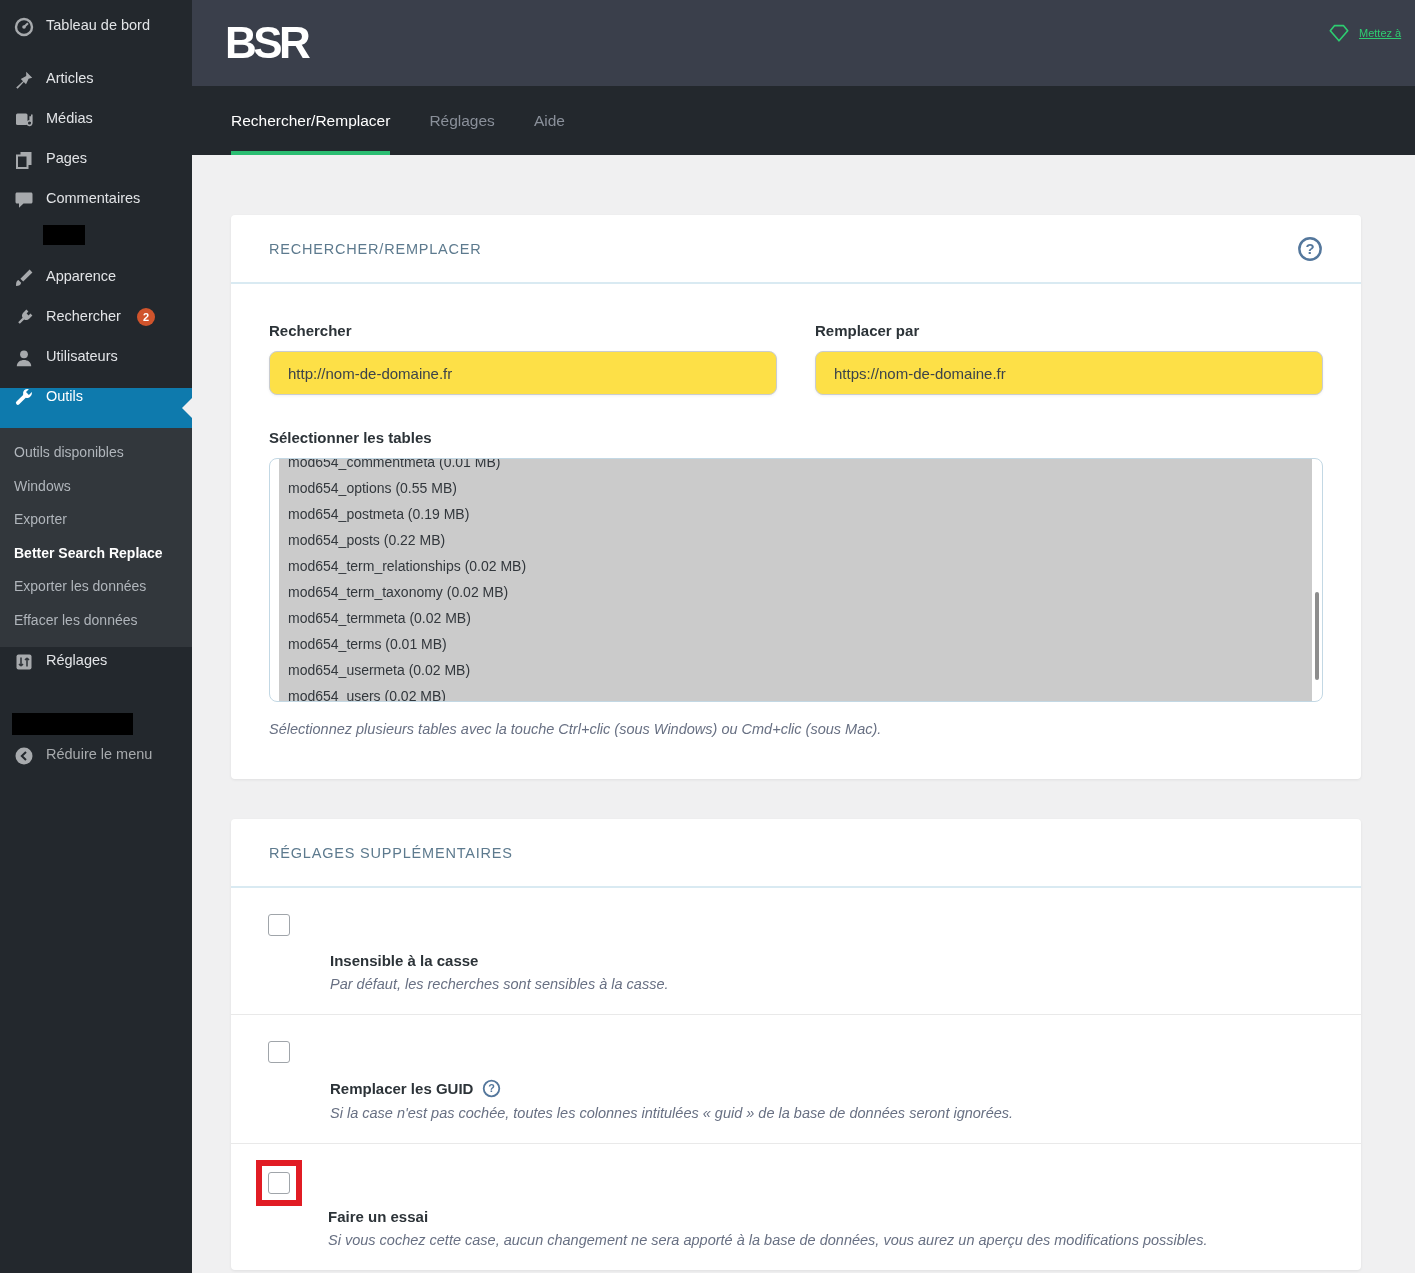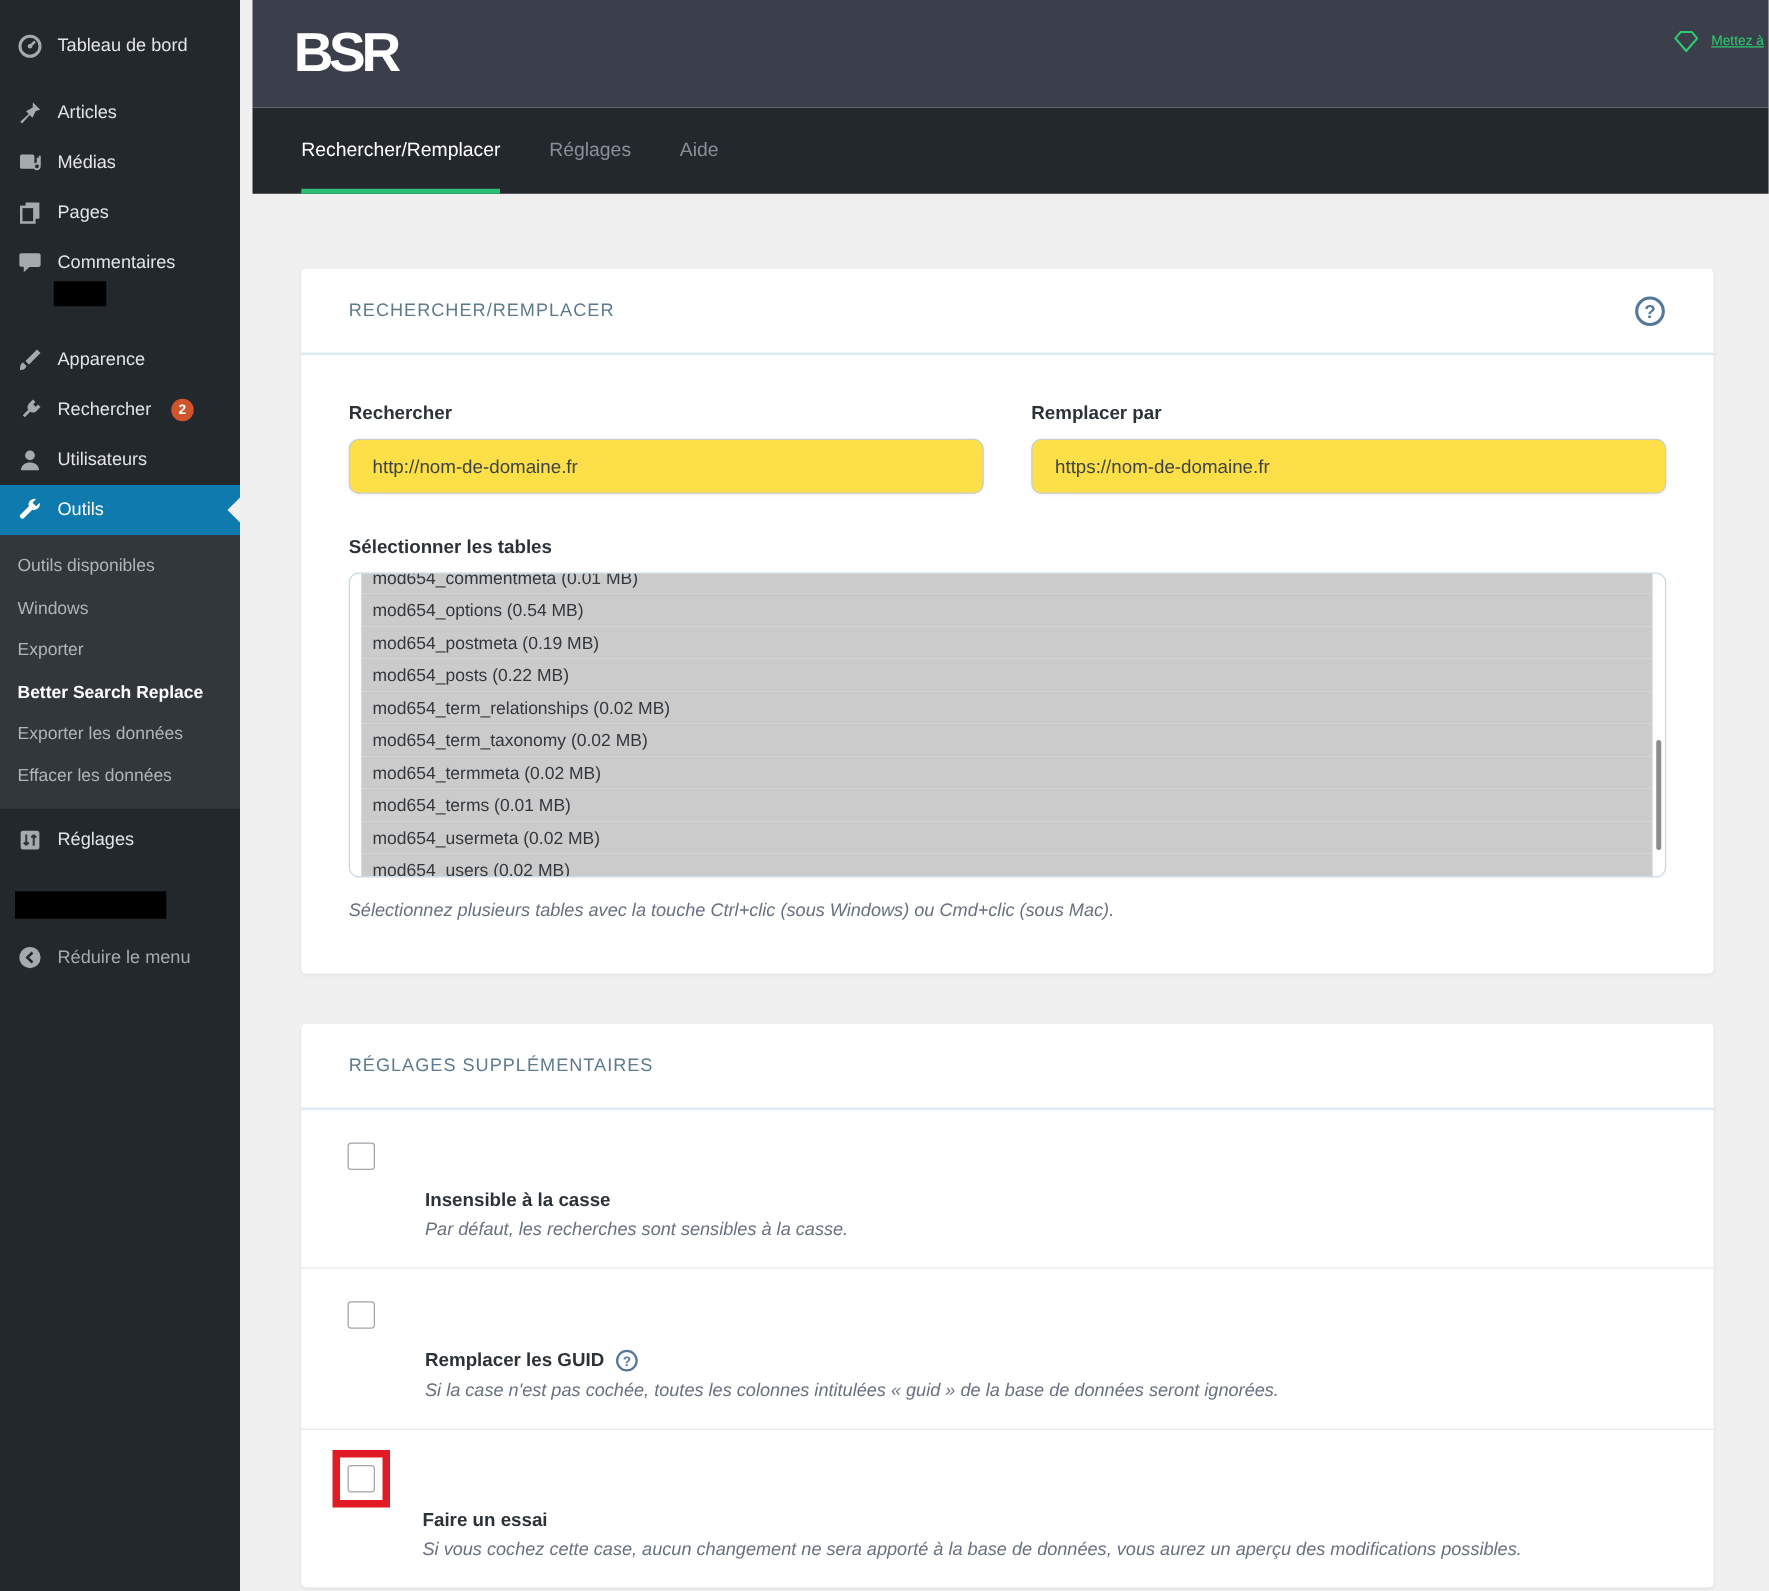--- a/index.html
+++ b/index.html
@@ -10,21 +10,21 @@
     background:#f0f0f1; color:#2c3338;
   }
   .app { display:flex; width:1415px; height:1273px; }
 
   
   .sidebar {
     width:192px; flex-shrink:0; background:#23282d;
     color:#e2e4e7; font-size:14.5px; padding-top:17px; overflow:hidden;
   }
   .sb-item {
-    height:40px; display:flex; align-items:center; gap:12px;
+    height:40px; display:flex; align-items:flex-start; gap:12px;
     padding-left:14px; cursor:pointer; position:relative; white-space:nowrap;
   }
   .sb-item .ic { width:20px; height:20px; color:#a7aaad; display:flex; flex-shrink:0; }
   .sb-item .ic svg { width:20px; height:20px; }
   .sb-item.active { background:#0e7aad; color:#fff; }
   .sb-item.active .ic { color:#fff; }
   .sb-item.active::after {
     content:""; position:absolute; right:0; top:50%; transform:translateY(-50%);
     border:10px solid transparent; border-right-color:#f0f0f1; border-left-width:0;
   }
@@ -41,21 +41,21 @@
   .sub-item {
     line-height:33.5px; padding-left:14px; color:#b0b5bb; font-size:14px;
     cursor:pointer; white-space:nowrap;
   }
   .sub-item.active { color:#fff; font-weight:700; }
   .settings-gap { margin-top:5px; }
   .collapse-gap { margin-top:11px; color:#a7aaad; }
   .collapse-gap .ic { color:#a7aaad; }
 
   
-  .content { width:1223px; display:flex; flex-direction:column;padding-left:10px; }
+  .content { width:1223px; display:flex; flex-direction:column; }
   .topbar {
     height:86px; background:#3a3f4b; position:relative; overflow:hidden;
     display:flex; align-items:center; padding-left:33px; flex-shrink:0;
   }
   .logo { font-size:44px; font-weight:800; color:#fff; letter-spacing:-3.5px; line-height:1; }
   .upgrade {
     position:absolute; left:1136px; top:22px; display:flex; align-items:center; gap:9px;
     color:#2ecc71; font-size:11px; white-space:nowrap; cursor:pointer; text-decoration:none;
   }
   .upgrade .lbl { text-decoration:underline; }
@@ -297,21 +297,21 @@
               <input type="text" value="http://nom-de-domaine.fr" style="">
             </div>
             <div class="field">
               <label class="flabel">Remplacer par</label>
               <input type="text" value="https://nom-de-domaine.fr" style="">
             </div>
           </div>
           <label class="flabel">Sélectionner les tables</label>
           <div class="tableselect" id="tableselect">
               <div class="topt clip">mod654_commentmeta (0.01 MB)</div>
-              <div class="topt">mod654_options (0.54 MB)</div>
+              <div class="topt">mod654_options (0.55 MB)</div>
               <div class="topt">mod654_postmeta (0.19 MB)</div>
               <div class="topt">mod654_posts (0.22 MB)</div>
               <div class="topt">mod654_term_relationships (0.02 MB)</div>
               <div class="topt">mod654_term_taxonomy (0.02 MB)</div>
               <div class="topt">mod654_termmeta (0.02 MB)</div>
               <div class="topt">mod654_terms (0.01 MB)</div>
               <div class="topt">mod654_usermeta (0.02 MB)</div>
               <div class="topt">mod654_users (0.02 MB)</div>
             <div class="thumb"></div>
           </div>

